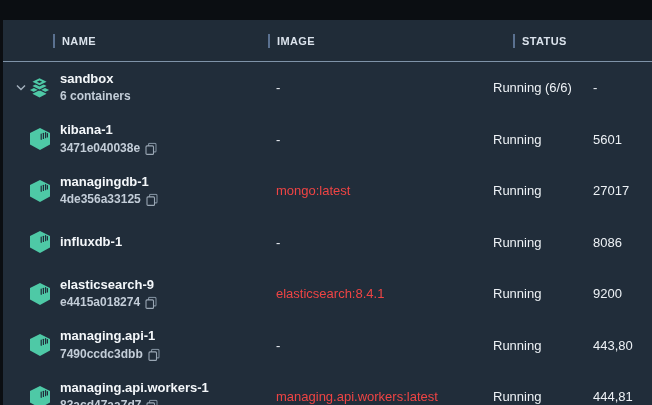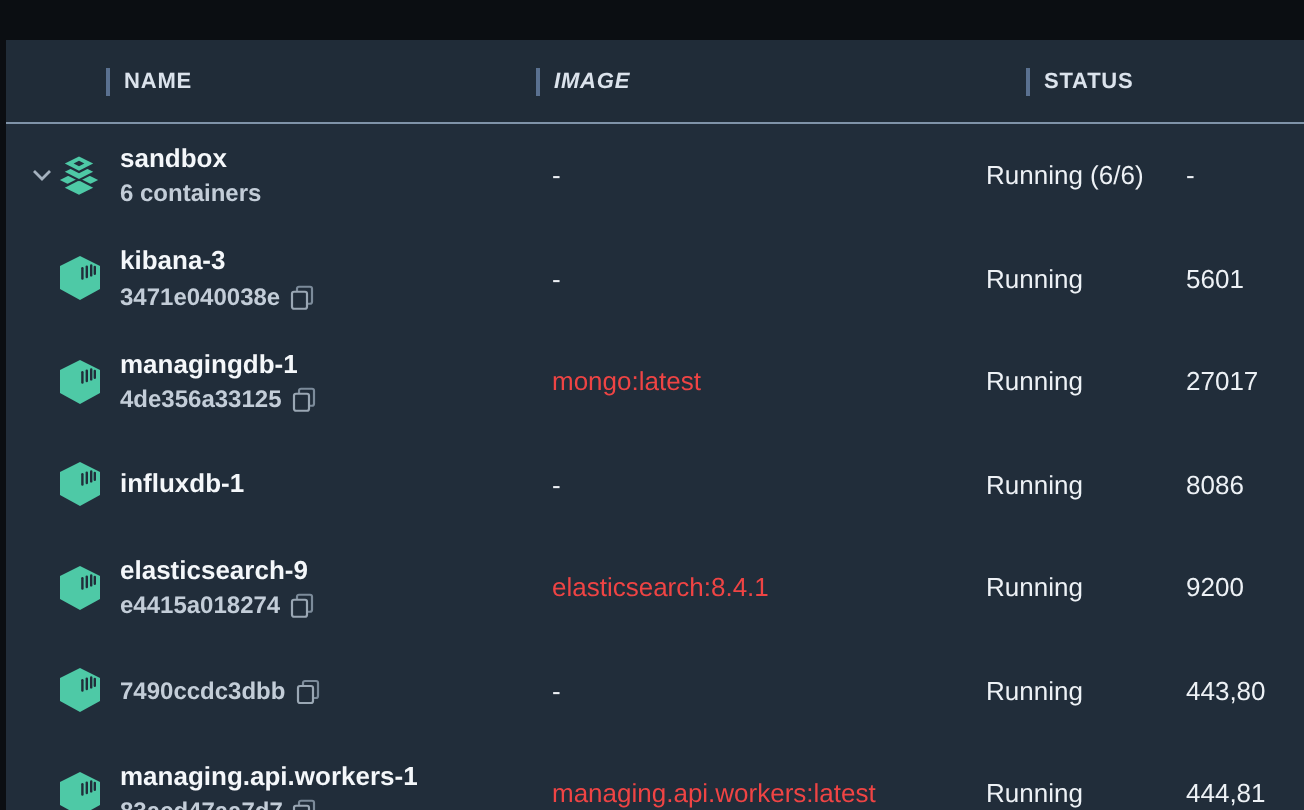--- a/index.html
+++ b/index.html
@@ -29,21 +29,21 @@
   }
   .hsep {
     display:inline-block; width:2px; height:14px;
     background:#5a7190;
   }
   .hlabel {
     color:#dbe3ec; font-size:11px; font-weight:bold;
     letter-spacing:0.4px;
   }
   .hcell.c-name   { left:50px;  }
-  .hcell.c-image  { left:265px;font-style:italic; }
+  .hcell.c-image  { left:265px; }
   .hcell.c-status { left:510px; }
   .hcell.c-ports  { left:582px; }
 
   
   .row {
     position:relative;
     height:51.5px;
     cursor:pointer;
   }
   .toggle {
@@ -140,21 +140,21 @@
         <polygon points="11,0.5 21,5.5 21,17 11,22.5 1,17 1,5.5" fill="#4ec9a6"></polygon>
         <g stroke="#212d3a" stroke-width="1.2" stroke-linecap="round">
           <line x1="12.2" y1="6.6" x2="12.2" y2="11.8"></line>
           <line x1="14.4" y1="5.8" x2="14.4" y2="11.0"></line>
           <line x1="16.6" y1="5.2" x2="16.6" y2="10.2"></line>
           <line x1="18.4" y1="6.0" x2="18.4" y2="9.4"></line>
         </g>
       </svg>
     </span>
     <div class="namecell">
-      <div class="cname">kibana-3</div>
+      <div class="cname">kibana-1</div>
       <div class="csub">
         <span>3471e040038e</span>
         <span class="copybtn">
           <svg width="12" height="13" viewBox="0 0 12 13">
             <rect x="3.5" y="1" width="7.5" height="8.5" rx="1" fill="none" stroke="#7c8b9a" stroke-width="1.1"></rect>
             <rect x="1" y="3.5" width="7.5" height="8.5" rx="1" fill="#212d3a" stroke="#9aa7b4" stroke-width="1.1"></rect>
           </svg>
         </span>
       </div>
     </div>
@@ -251,20 +251,21 @@
         <polygon points="11,0.5 21,5.5 21,17 11,22.5 1,17 1,5.5" fill="#4ec9a6"></polygon>
         <g stroke="#212d3a" stroke-width="1.2" stroke-linecap="round">
           <line x1="12.2" y1="6.6" x2="12.2" y2="11.8"></line>
           <line x1="14.4" y1="5.8" x2="14.4" y2="11.0"></line>
           <line x1="16.6" y1="5.2" x2="16.6" y2="10.2"></line>
           <line x1="18.4" y1="6.0" x2="18.4" y2="9.4"></line>
         </g>
       </svg>
     </span>
     <div class="namecell">
+      <div class="cname">managing.api-1</div>
       <div class="csub">
         <span>7490ccdc3dbb</span>
         <span class="copybtn">
           <svg width="12" height="13" viewBox="0 0 12 13">
             <rect x="3.5" y="1" width="7.5" height="8.5" rx="1" fill="none" stroke="#7c8b9a" stroke-width="1.1"></rect>
             <rect x="1" y="3.5" width="7.5" height="8.5" rx="1" fill="#212d3a" stroke="#9aa7b4" stroke-width="1.1"></rect>
           </svg>
         </span>
       </div>
     </div>

